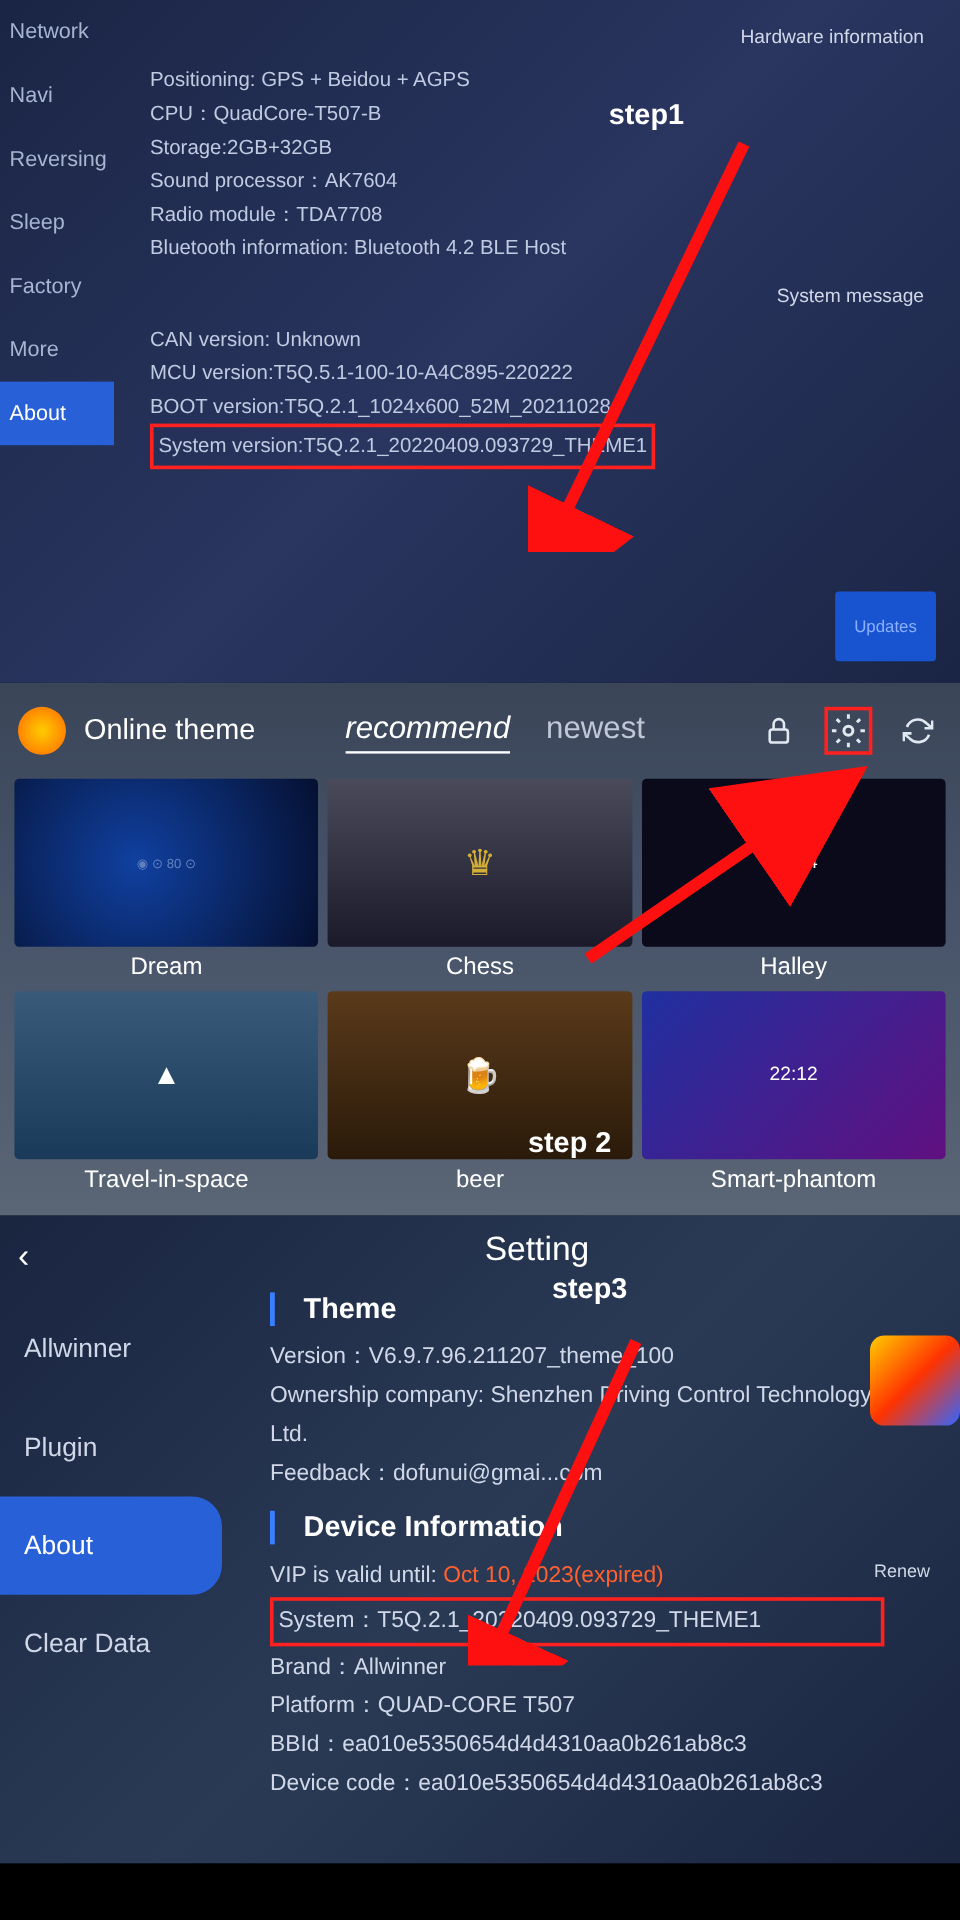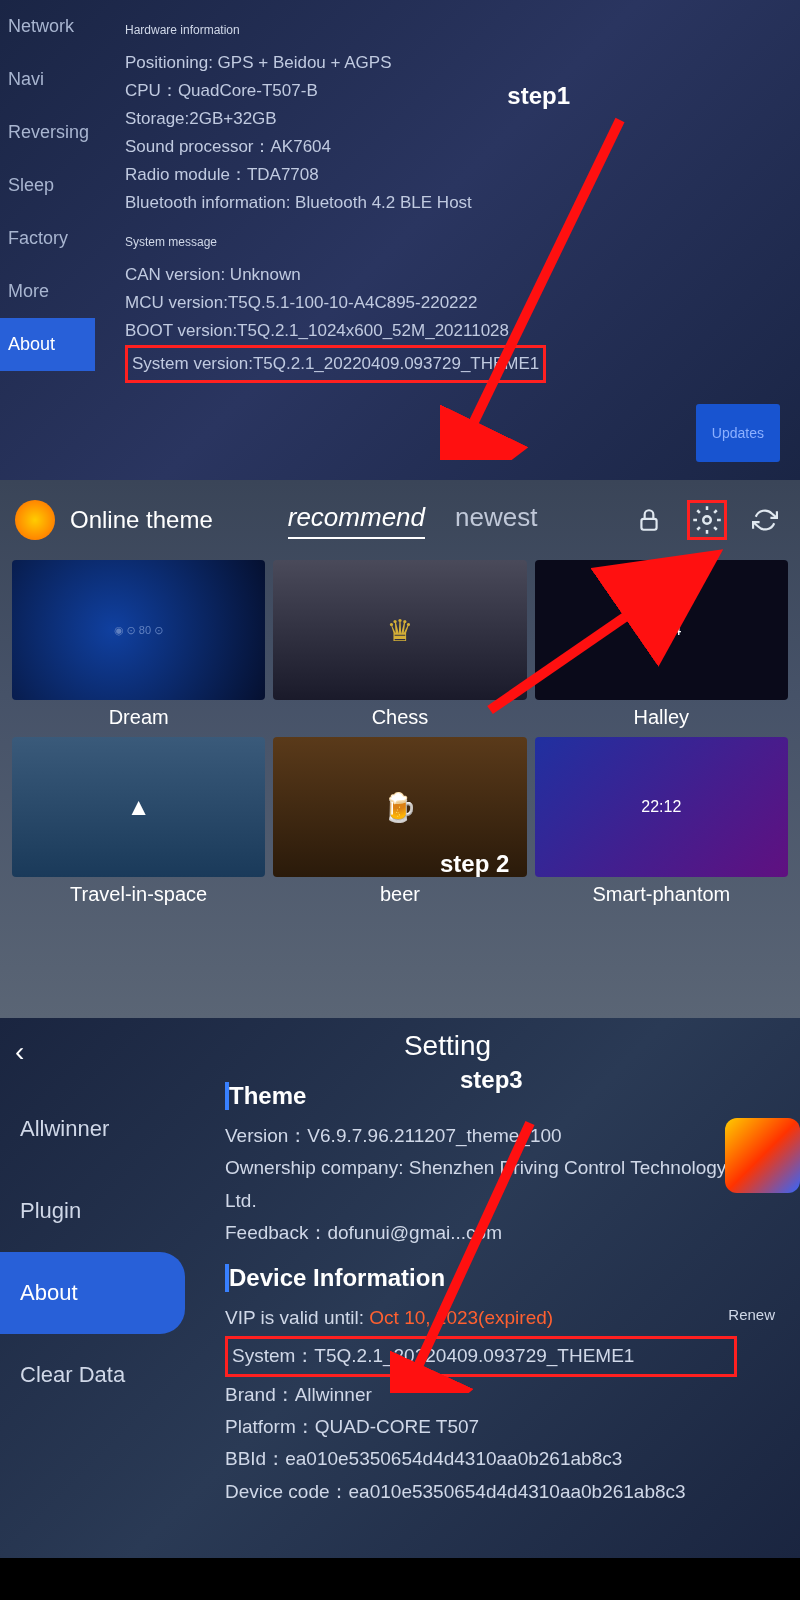--- a/index.html
+++ b/index.html
@@ -1,33 +1,33 @@
 <!DOCTYPE html>
 <html><head>
 <meta charset="utf-8">
 <style>
   * { margin: 0; padding: 0; box-sizing: border-box; font-family: Arial, sans-serif; }
   body { width: 800px; background: #000; color: #c8d0e0; }
   
   
-  .section1 { height: 480px; background: linear-gradient(135deg, #1a2545 0%, #2a3560 50%, #1a2545 100%); display: flex; position: relative; overflow: hidden; }
+  .section1 { height: 569px; background: linear-gradient(135deg, #1a2545 0%, #2a3560 50%, #1a2545 100%); display: flex; position: relative; overflow: hidden; }
   .sidebar1 { width: 95px; display: flex; flex-direction: column; }
   .sidebar1-item { padding: 16px 8px; color: #a8b5d0; font-size: 18px; cursor: pointer; }
   .sidebar1-item.active { background: #2860d8; color: #fff; }
   .content1 { flex: 1; padding: 15px 30px; }
-  .section-header1 { color: #d0d8e8; font-size: 12px; margin: 8px 0 12px 0; }
+  .section-header1 { color: #d0d8e8; font-size: 16px; margin: 8px 0 12px 0; text-align: right; }
   .info-line { color: #c0cae0; font-size: 17px; line-height: 1.65; }
   .highlight-box1 { border: 3px solid #ff2020; padding: 2px 4px; display: inline-block; }
   .updates-btn { position: absolute; right: 20px; bottom: 18px; background: #1854d0; color: #8cb0ff; padding: 21px 16px; border-radius: 3px; font-size: 14px; border: none; }
   .step-label { position: absolute; color: #fff; font-size: 24px; font-weight: bold; }
   .step1-label { top: 82px; right: 230px; }
   .arrow { position: absolute; }
   
   
-  .section2 { height: 538px; background: linear-gradient(to bottom, #3a4558 0%, #465268 40%, #5a6575 100%); position: relative; overflow: hidden; }
+  .section2 { height: 444px; background: linear-gradient(to bottom, #3a4558 0%, #465268 40%, #5a6575 100%); position: relative; overflow: hidden; }
   .header2 { display: flex; align-items: center; padding: 20px 15px 10px 15px; gap: 15px; }
   .theme-logo { width: 40px; height: 40px; background: radial-gradient(circle, #ffcc00, #ff6600); border-radius: 50%; }
   .theme-title { color: #fff; font-size: 24px; }
   .tabs2 { display: flex; gap: 30px; margin-left: 60px; }
   .tab2 { color: #c0c8d8; font-size: 26px; padding-bottom: 4px; }
   .tab2.active { color: #fff; border-bottom: 2px solid #fff; font-style: italic; }
   .header-icons { margin-left: auto; display: flex; gap: 18px; align-items: center; }
   .icon-box { width: 40px; height: 40px; display: flex; align-items: center; justify-content: center; }
   .gear-highlight { border: 3px solid #ff2020; }
   .theme-grid { display: grid; grid-template-columns: repeat(3, 1fr); gap: 8px; padding: 10px 12px; }
@@ -42,21 +42,21 @@
   .theme-name { color: #fff; font-size: 20px; margin-top: 6px; }
   .step2-label { top: 370px; left: 440px; text-align: right; }
   
   
   .section3 { height: 540px; background: linear-gradient(135deg, #1a2540, #2a3a55, #1a2540); display: flex; position: relative; overflow: hidden; }
   .sidebar3 { width: 195px; padding-top: 70px; }
   .sidebar3-item { padding: 28px 20px; color: #d0d8e8; font-size: 22px; cursor: pointer; }
   .sidebar3-item.active { background: #2860d8; color: #fff; border-radius: 0 25px 25px 0; margin-right: 10px; }
   .content3 { flex: 1; padding: 12px 30px; position: relative; }
   .setting-title { color: #fff; font-size: 28px; text-align: center; margin-bottom: 20px; margin-left: -100px; }
-  .section-header3 { color: #fff; font-size: 24px; font-weight: bold; margin: 15px 0 10px 0; border-left: 4px solid #3880ff; padding-left: 0; }
+  .section-header3 { color: #fff; font-size: 24px; font-weight: bold; margin: 15px 0 10px 0; border-left: 4px solid #3880ff; padding-left: 24px; }
   .info-line3 { color: #d0d8e8; font-size: 19px; line-height: 1.7; }
   .expired { color: #ff6030; }
   .renew-btn { position: absolute; right: 25px; color: #d0d8e8; font-size: 15px; }
   .highlight-box3 { border: 3px solid #ff2020; padding: 1px 100px 1px 4px; display: inline-block; margin: 2px 0; }
   .step3-label { top: 48px; left: 460px; }
   .theme-icon3 { position: absolute; right: 0; top: 100px; width: 75px; height: 75px; background: linear-gradient(135deg, #ffcc00, #ff3300, #3366ff); border-radius: 12px; }
   .back-arrow { position: absolute; left: 15px; top: 18px; color: #fff; font-size: 28px; }
   
   svg { display: block; }
   .preview-deco { position: absolute; inset: 0; display: flex; align-items: center; justify-content: center; font-size: 11px; color: #6080c0; border-radius: 12px; }

